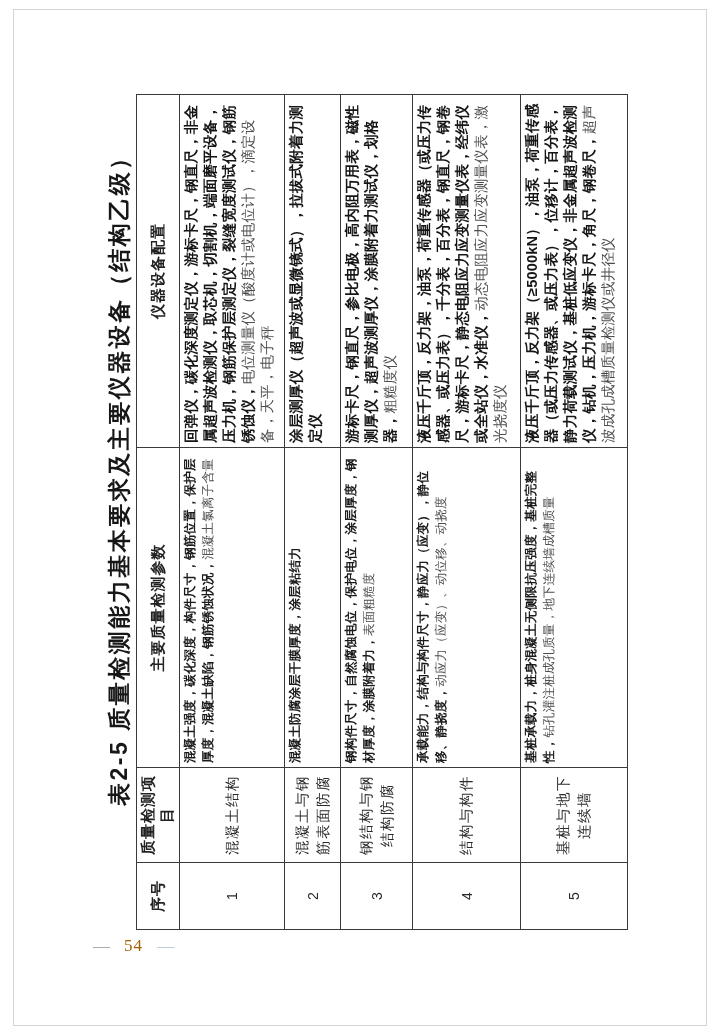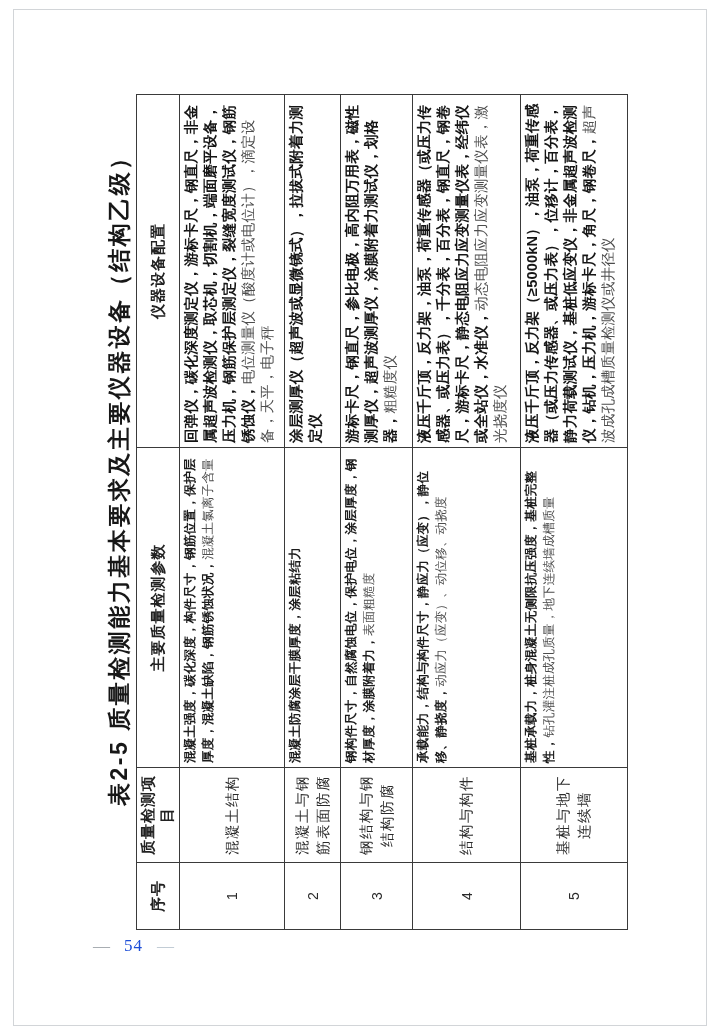--- a/index.html
+++ b/index.html
@@ -75,21 +75,21 @@
   table.qt tbody tr:nth-child(5){height:107px;}
   .footer{
     position:absolute;left:93px;top:936px;
     font-size:17px;color:#3a3a3a;
     font-family:"Liberation Serif","DejaVu Serif",serif;
     display:flex;align-items:center;gap:14px;
   }
   .footer .dash{letter-spacing:0;}
   .footer .dash-l{color:#9aa0a6;}
   .footer .dash-r{color:#b9c4cf;}
-  .footer .pnum{color:#1d4ed8;letter-spacing:1px;}
+  .footer .pnum{color:#a16207;letter-spacing:1px;}
 </style>
 </head>
 <body>
 
 <div class="scan-edge"></div>
 
 <div class="rot-wrap">
   <div class="doc-title">表2-5 质量检测能力基本要求及主要仪器设备（结构乙级）</div>
   <table class="qt">
     <colgroup>

